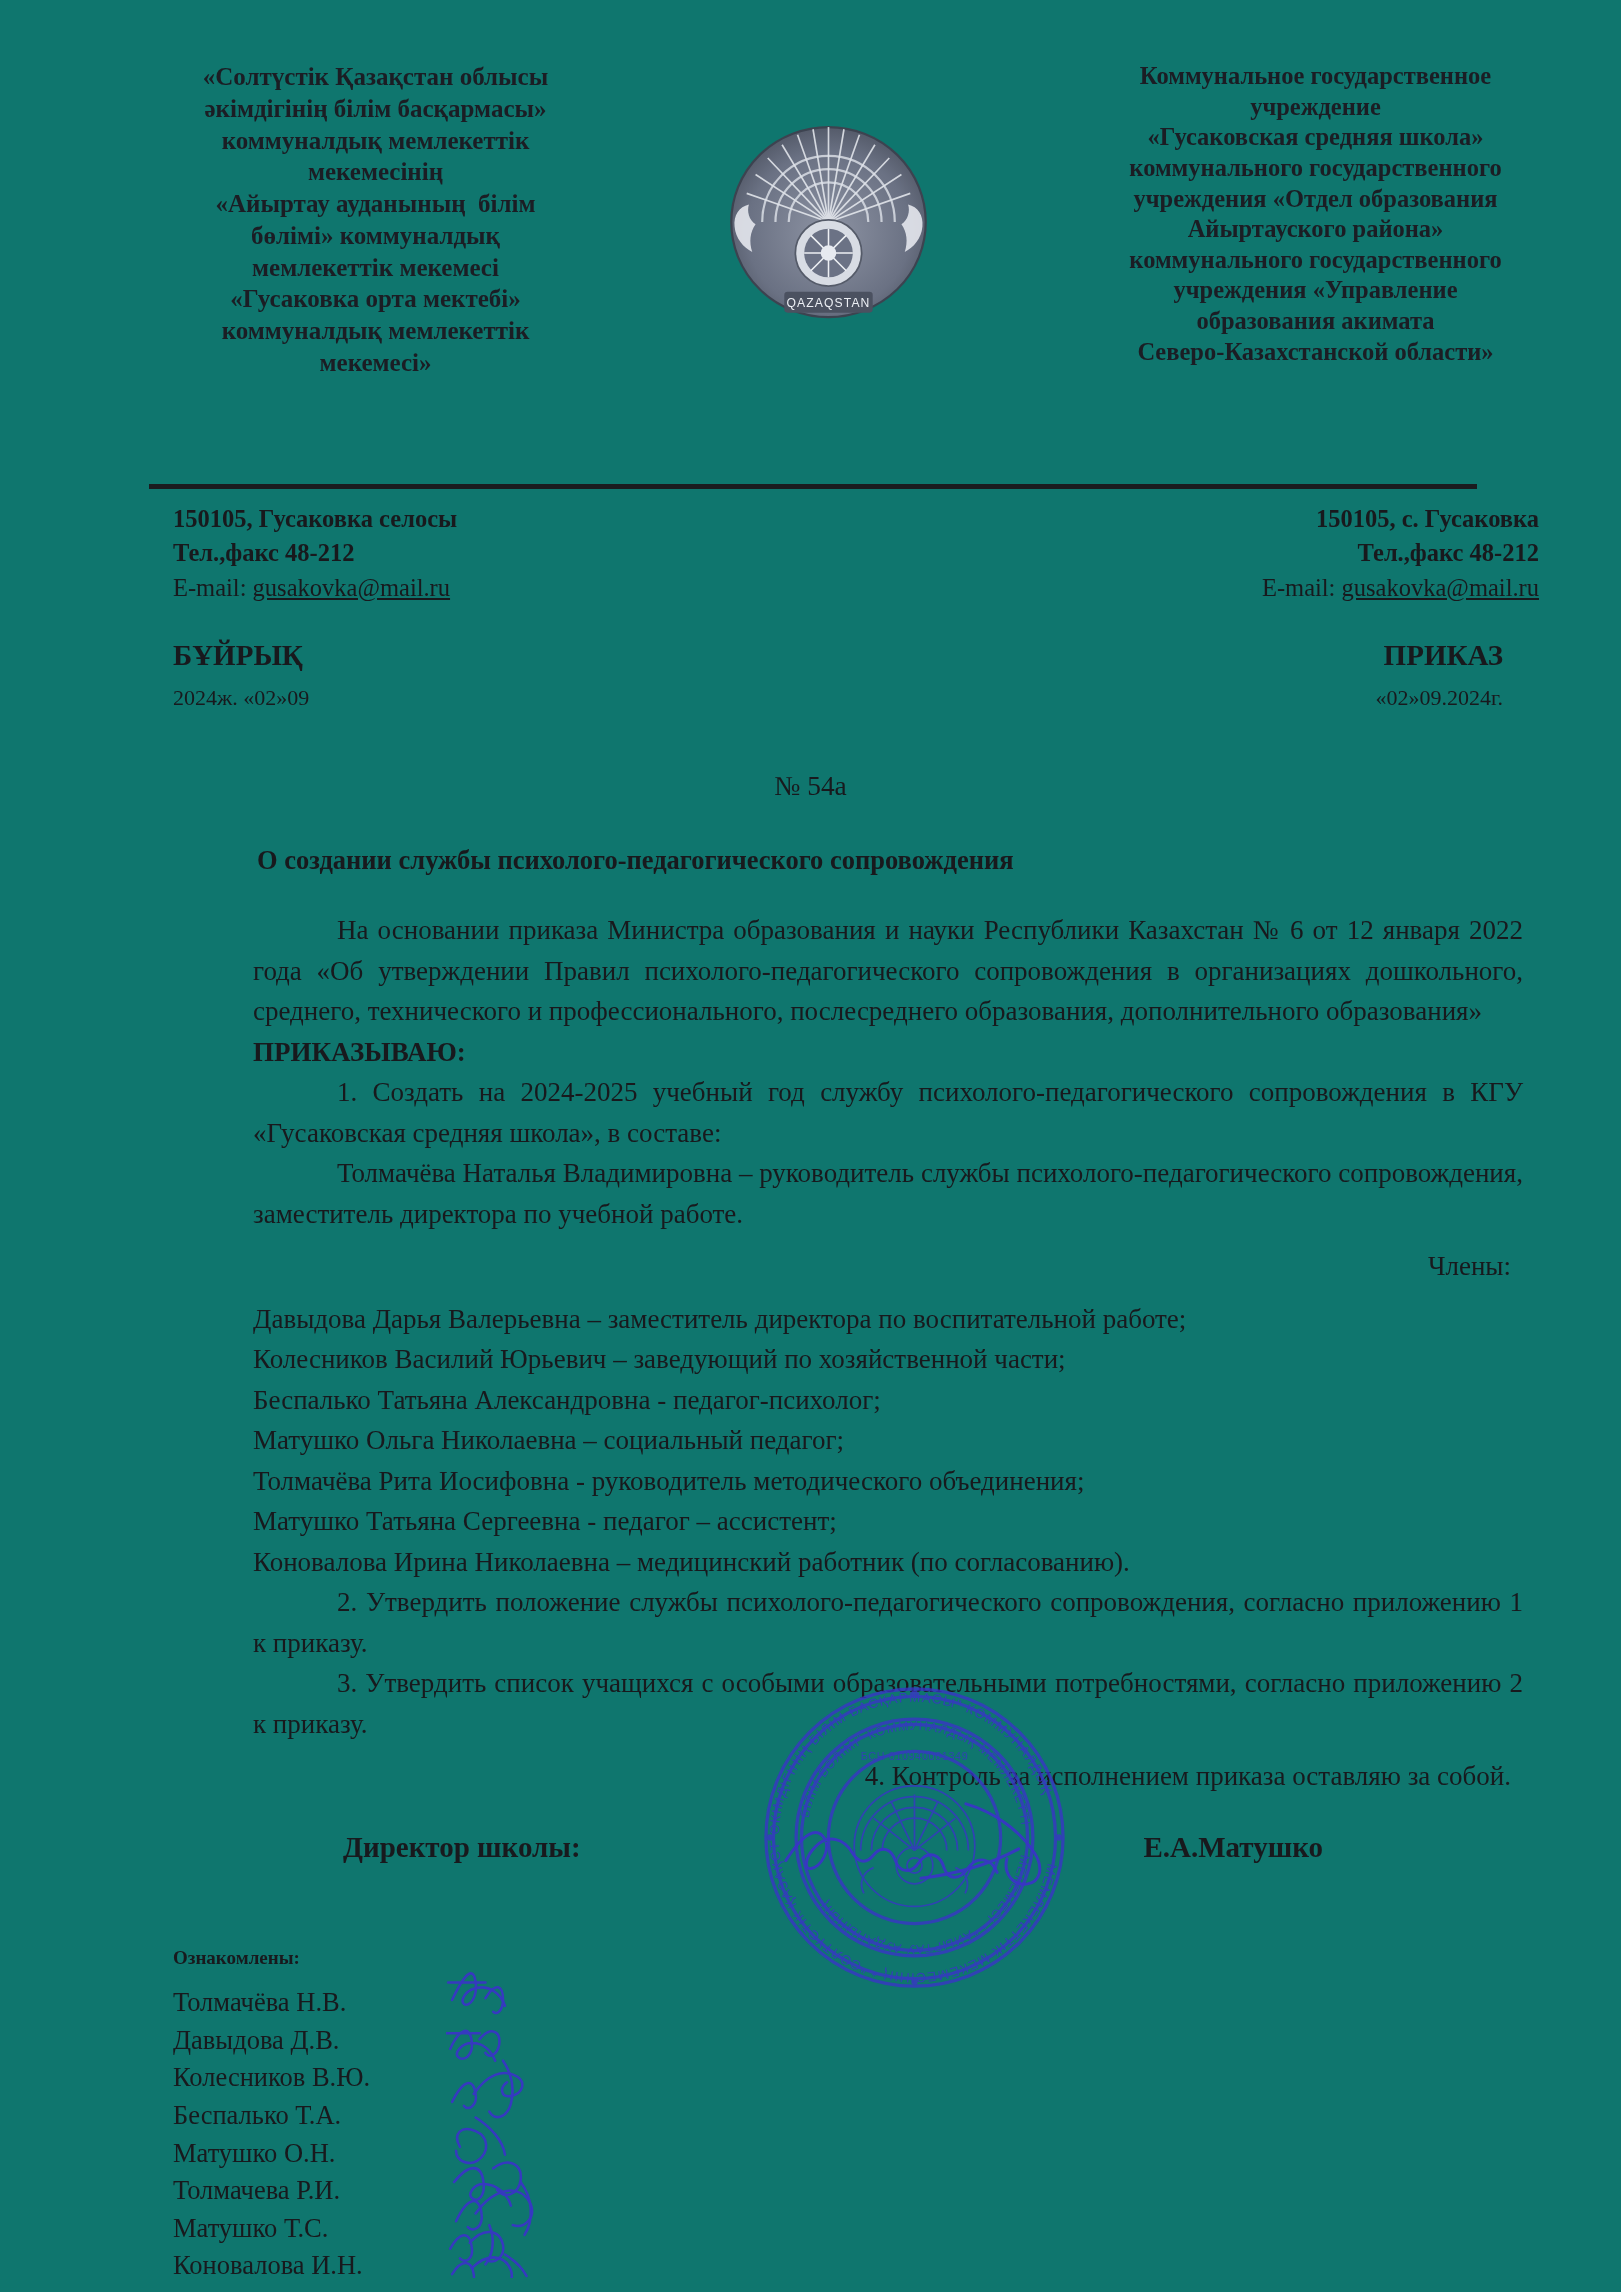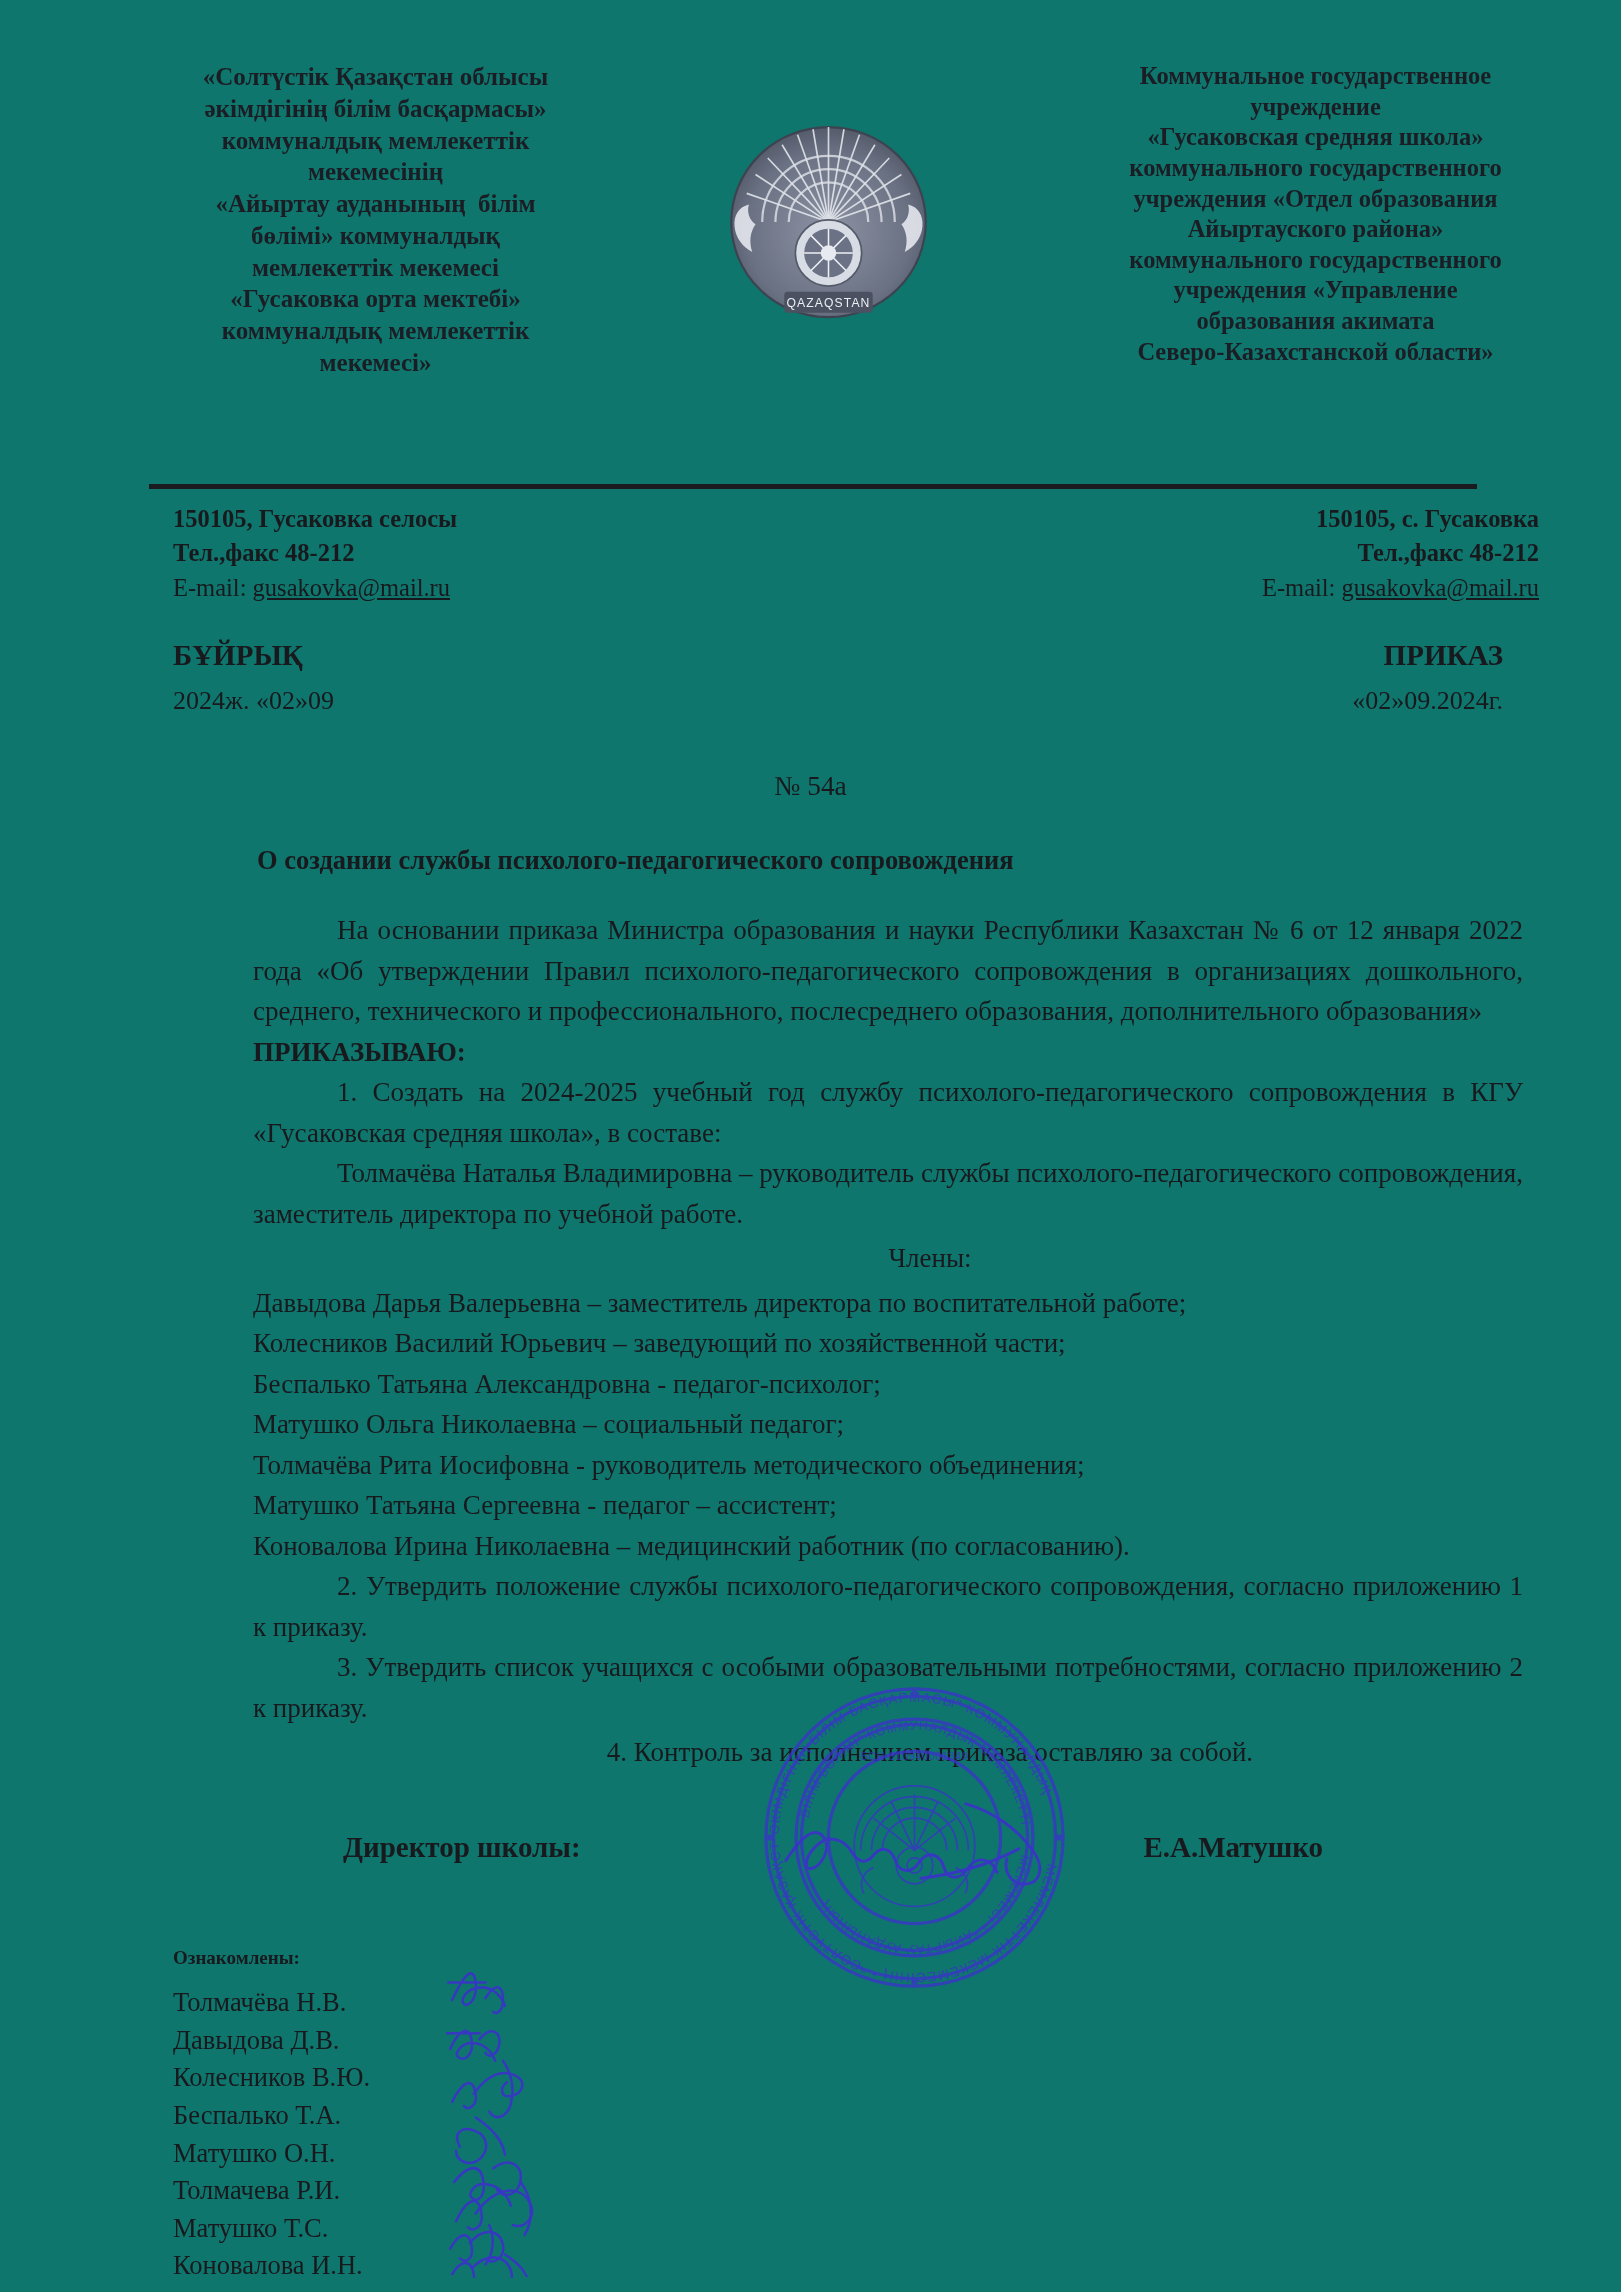--- a/index.html
+++ b/index.html
@@ -83,21 +83,21 @@
     position: absolute;
     top: 637px;
     width: 1621px;
     display: flex;
     justify-content: space-between;
     align-items: flex-start;
   }
   .orderrow .left { margin-left: 173px; text-align: left; }
   .orderrow .right { margin-right: 118px; text-align: right; }
   .order-word { font-weight: bold; font-size: 29px; display: block; line-height: 1.25; }
-  .order-date { font-size: 26px; display: block; margin-top: 11.8px; line-height: 1.2; }
+  .order-date { font-size: 22px; display: block; margin-top: 11.8px; line-height: 1.2; }
 
   .docnum {
     position: absolute;
     top: 771px;
     width: 1621px;
     text-align: center;
     font-size: 27.4px;
   }
 
   .subject {
@@ -122,22 +122,22 @@
     text-align-last: left;
     margin: 0;
     text-indent: 84px;
   }
   .p-plain {
     text-align: left;
     margin: 0;
     text-indent: 0;
   }
   .p-ind {
-    text-align: center;
-    margin: 4px;
+    text-align: right;
+    margin: 12px;
     text-indent: 84px;
   }
   .bold { font-weight: bold; }
 
   
   .sign-row {
     position: absolute;
     top: 1831px;
     left: 343px;
     width: 980px;

